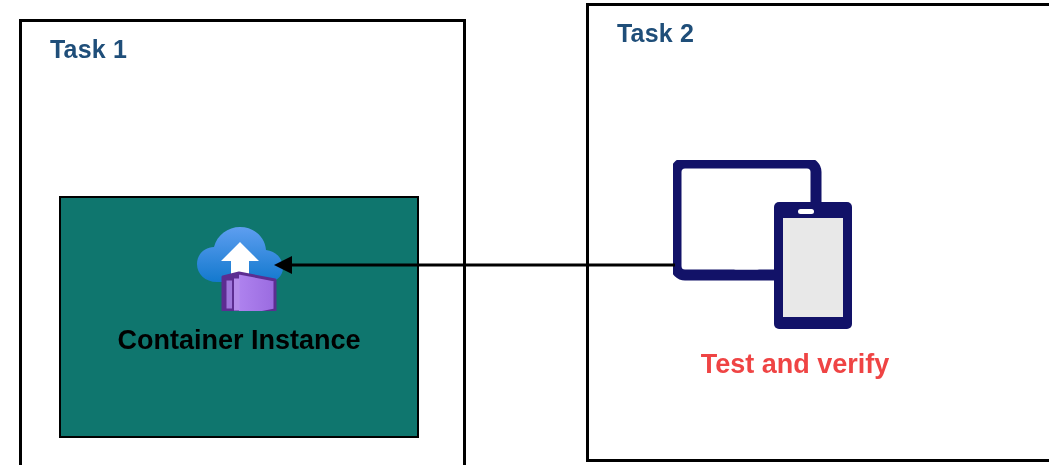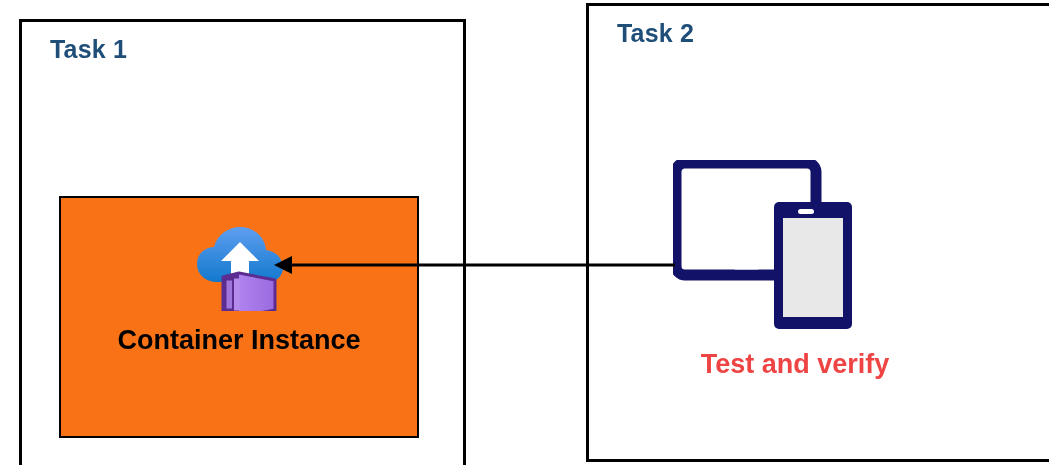--- a/index.html
+++ b/index.html
@@ -76,21 +76,21 @@
     white-space: nowrap;
   }
 
   
   .inner-box {
     position: absolute;
     left: 37px;
     top: 174px;
     width: 360px;
     height: 242px;
-    background: #f97316;
+    background: #0f766e;
     border: 2px solid #000000;
     box-sizing: border-box;
   }
   .inner-icon-wrap {
     position: absolute;
     left: 0;
     right: 0;
     top: 18px;
     display: flex;
     justify-content: center;

